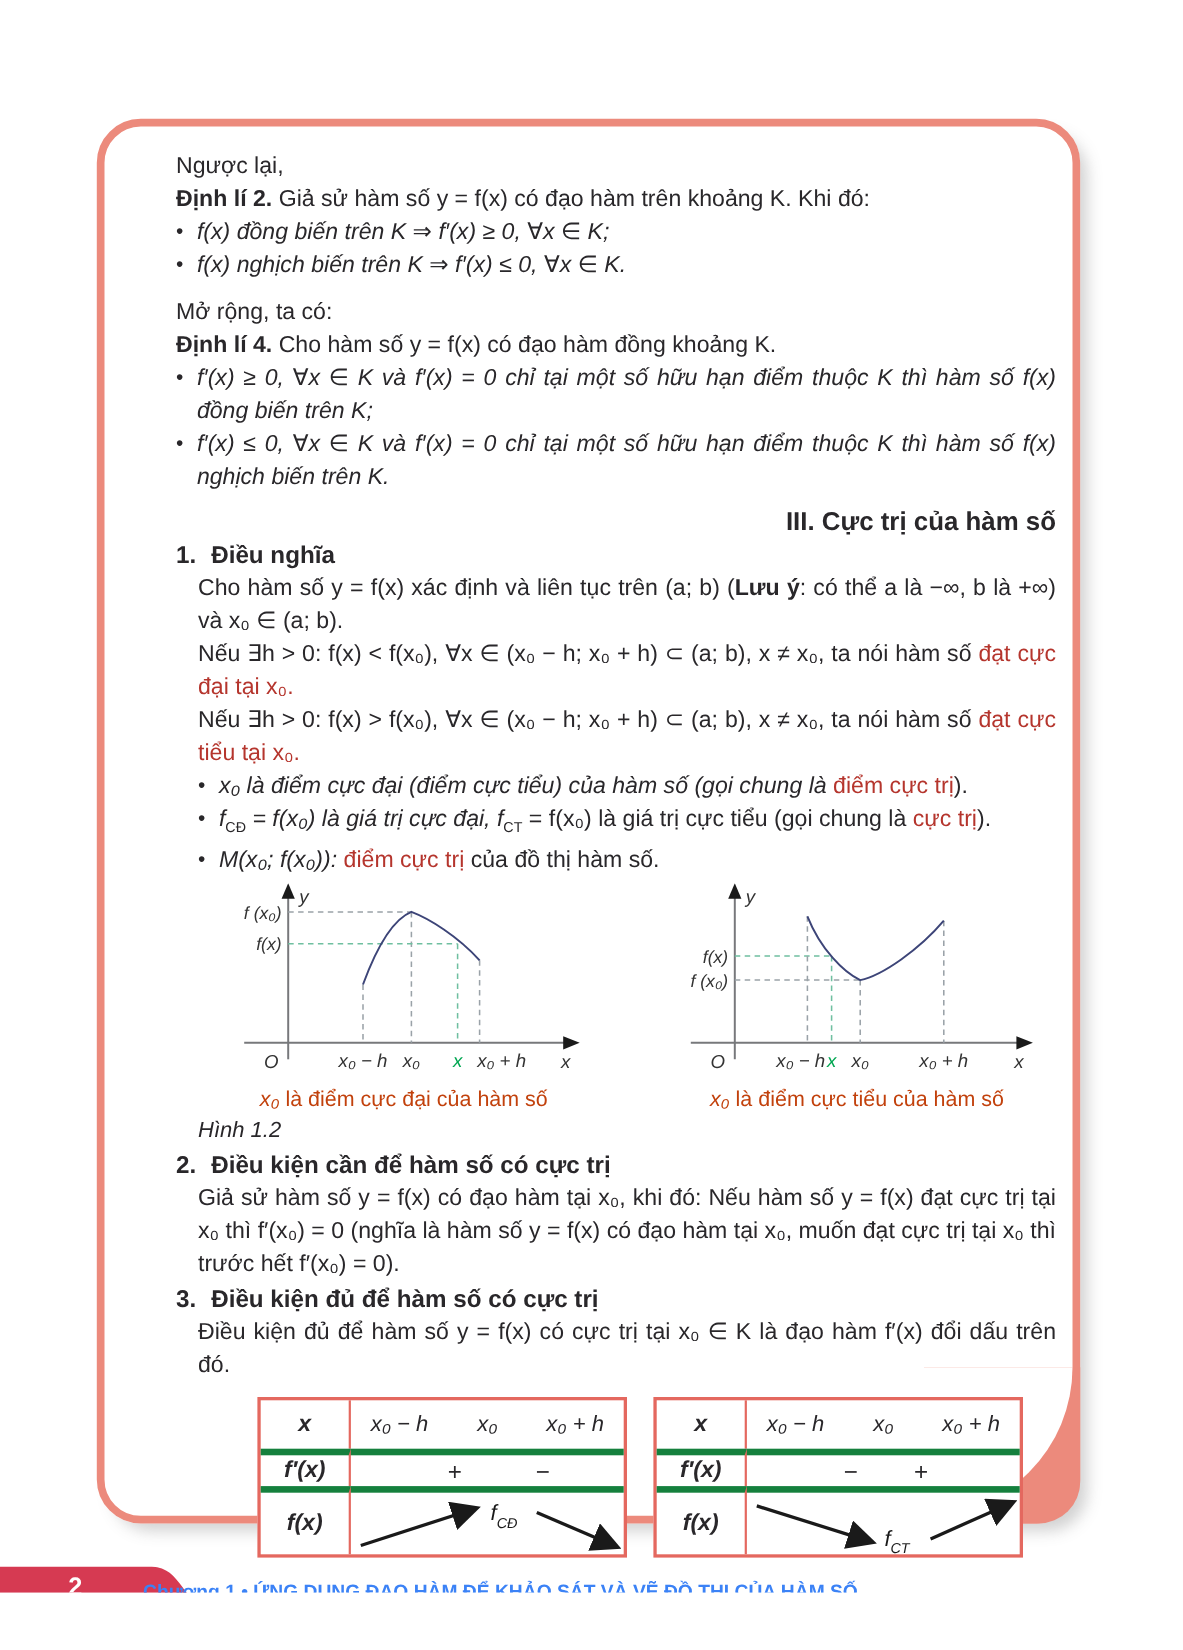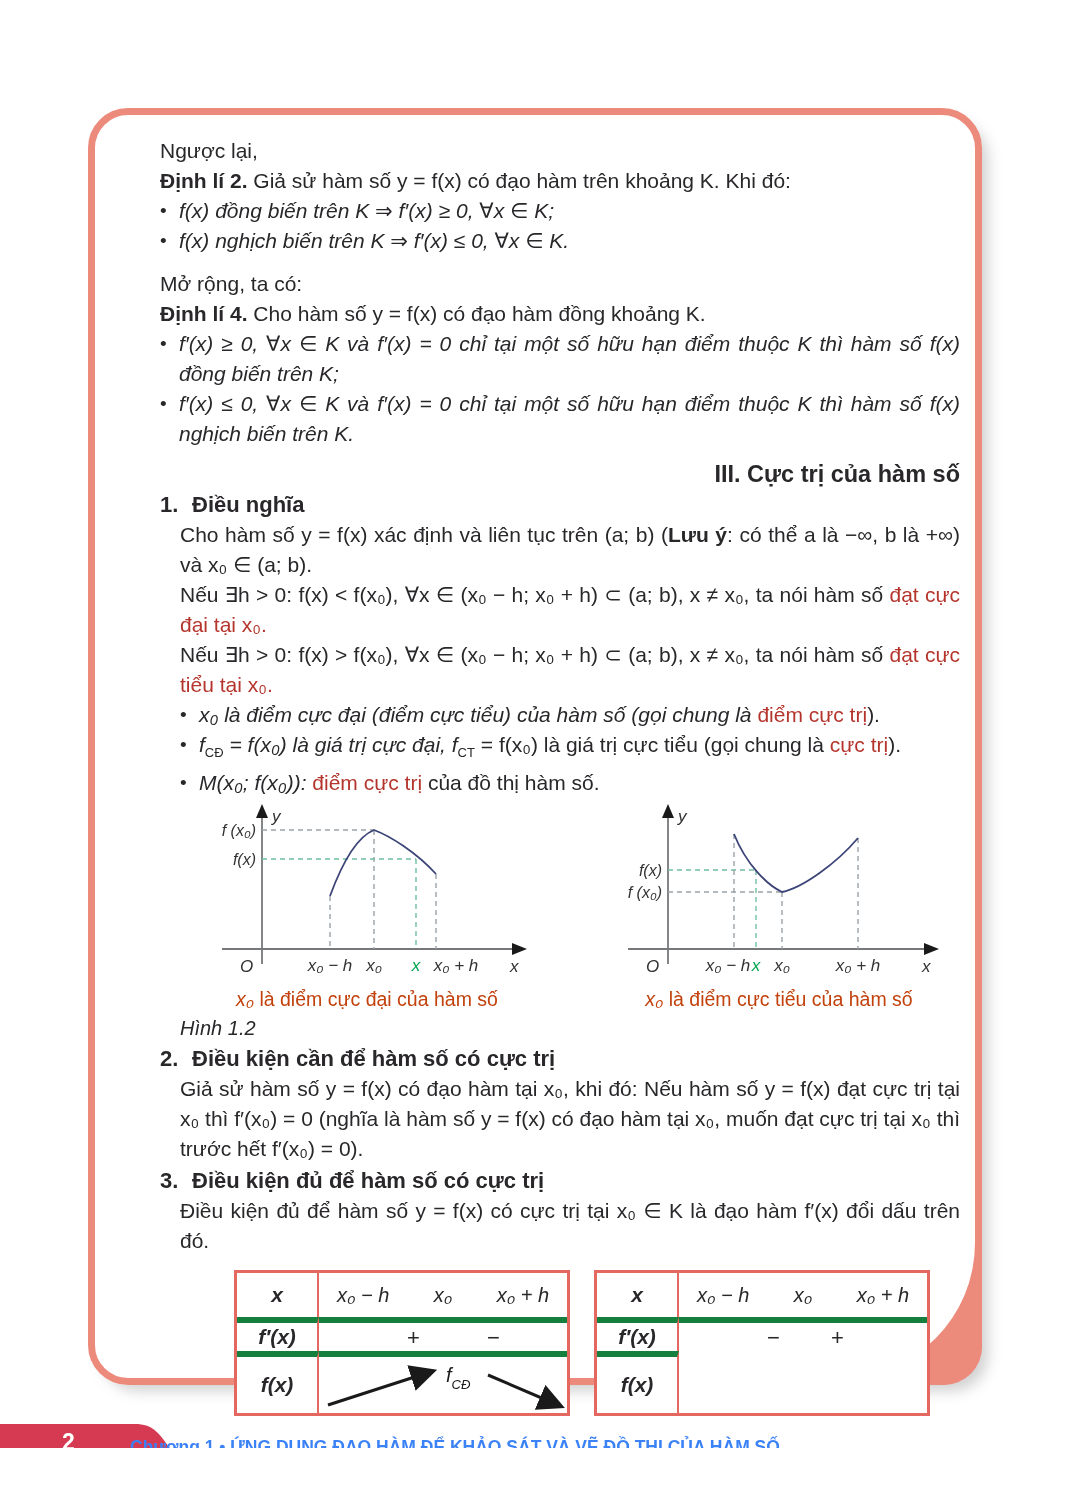--- a/index.html
+++ b/index.html
@@ -272,20 +272,32 @@
         <div class="vc lbl row2">
             <span>f′(x)</span>
           </div>
         <div class="vc row2 signcell">
           <span style="left:88px;">−</span>
           <span style="left:152px;">+</span>
         </div>
         <div class="vc lbl row2">
             <span>f(x)</span>
           </div>
+        <div class="vc row2">
+          <svg width="246" height="60" viewBox="0 0 246 60">
+            <defs>
+              <marker id="ahR" markerWidth="9" markerHeight="9" refX="6.5" refY="4.5" orient="auto">
+                  <path d="M0,0 L9,4.5 L0,9 Z" fill="#1a1a1a"></path>
+                </marker>
+            </defs>
+            <line x1="8" y1="14" x2="110" y2="46" stroke="#1a1a1a" stroke-width="3" marker-end="url(#ahR)"></line>
+            <text x="124" y="50" font-size="20" font-style="italic" fill="#1a1a1a"><tspan>f</tspan><tspan dy="7" font-size="13">CT</tspan></text>
+            <line x1="166" y1="44" x2="238" y2="12" stroke="#1a1a1a" stroke-width="3" marker-end="url(#ahR)"></line>
+          </svg>
+        </div>
       </div>
     </div>
   </div>
 
   <div class="footer-tab">
     <svg width="220" height="40" viewBox="0 0 220 40">
       <path d="M0 0 H138 C152 1 158 8 166 19 C174 31 184 37 202 39 L220 40 H0 Z" fill="#d63a52"></path>
     </svg>
   </div>
   <div class="footer-pagenum">

